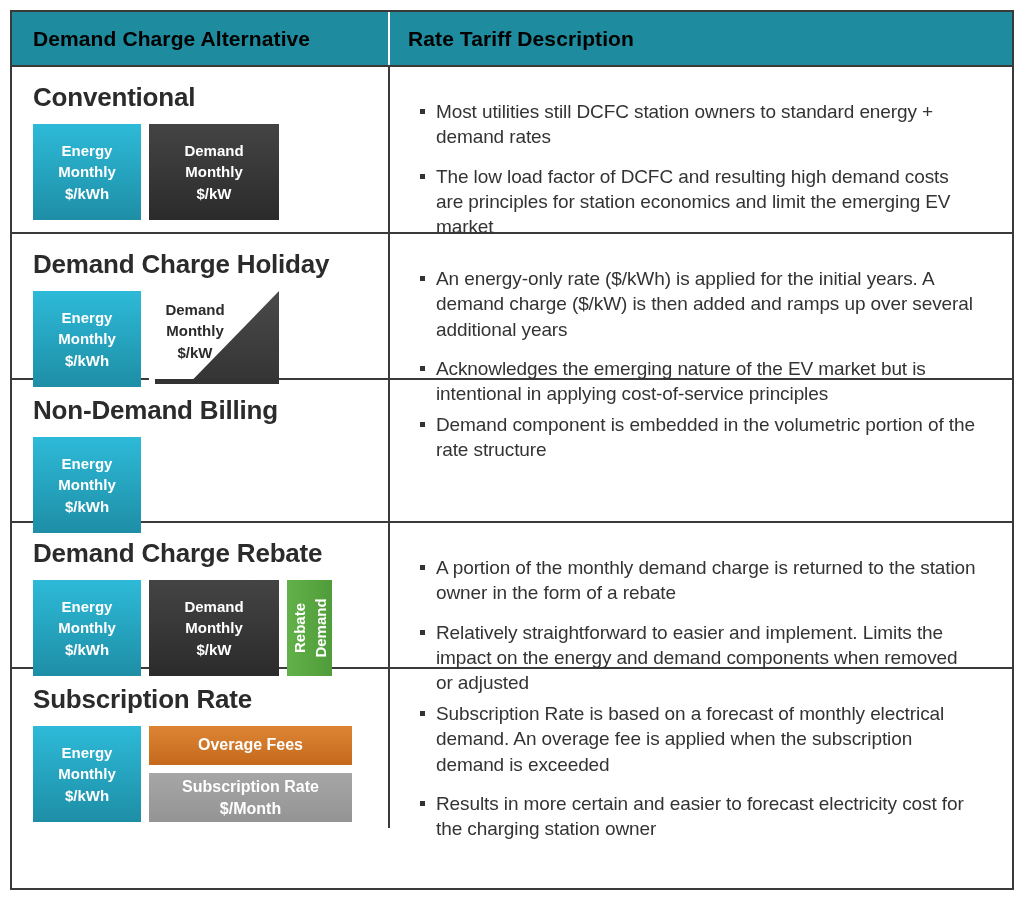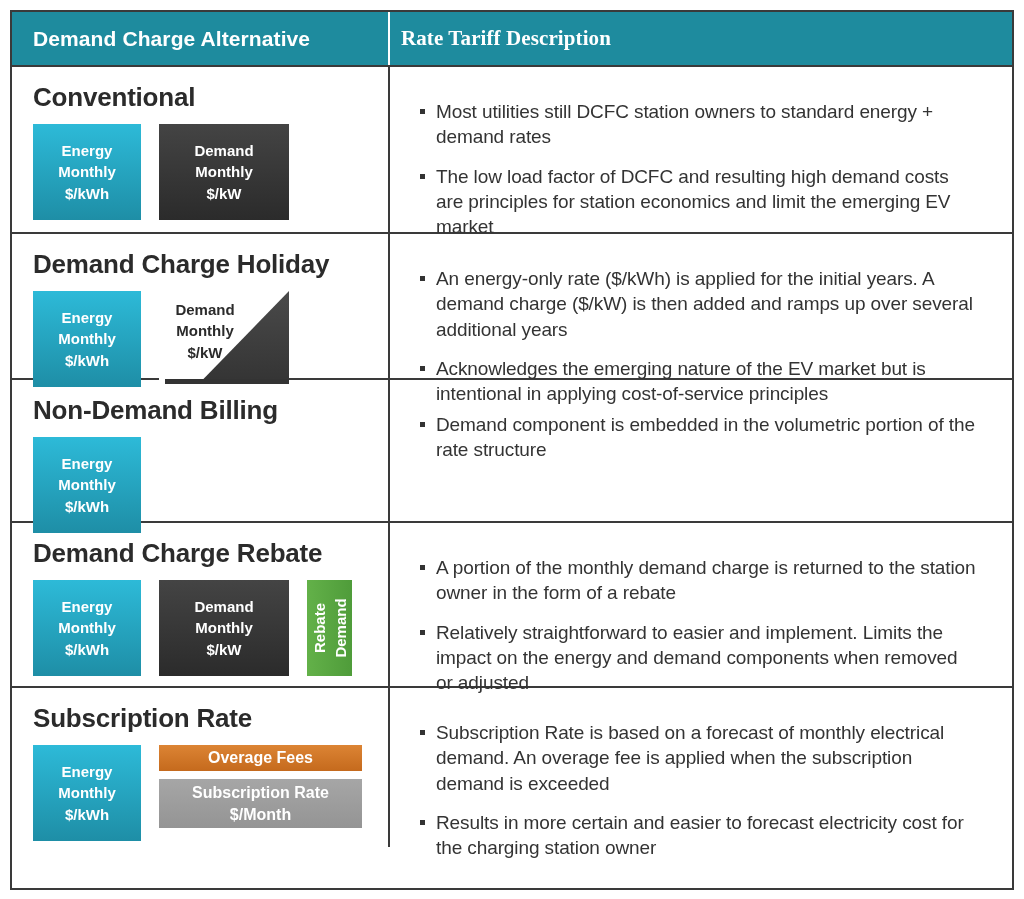--- a/index.html
+++ b/index.html
@@ -28,34 +28,33 @@
   
   .thead {
     display: flex;
     height: 53px;
     background: #1e8b9e;
   }
   .th {
     display: flex;
     align-items: center;
     box-sizing: border-box;
-    color: #ffffff;
+    color: #000000;
     font-size: 21px;
     font-weight: bold;
     letter-spacing: 0.1px;
   }
   .th-alt {
     width: 378px;
     padding-left: 21px;
     border-right: 2px solid #ffffff;
   }
   .th-desc {
     flex: 1;
-    padding-left: 11px;
-    font-family: Liberation Serif, serif;
+    padding-left: 18px;
   }
 
   
   .row {
     display: flex;
     box-sizing: border-box;
     border-top: 2px solid #3a3a3a;
   }
   .row:first-of-type { border-top: none; }
 
@@ -77,21 +76,21 @@
     font-weight: bold;
     color: #2b2b2b;
     letter-spacing: -0.2px;
     margin-bottom: 11px;
   }
 
   
   .blocks {
     display: flex;
     align-items: flex-start;
-    gap: 18px;
+    gap: 8px;
   }
 
   .blk {
     box-sizing: border-box;
     display: flex;
     flex-direction: column;
     align-items: center;
     justify-content: center;
     color: #ffffff;
     font-weight: bold;
@@ -168,21 +167,21 @@
   }
 
   
   .stack {
     display: flex;
     flex-direction: column;
     gap: 8px;
   }
   .blk-overage {
     width: 203px;
-    height: 26px;
+    height: 39px;
     background: linear-gradient(180deg, #dc8434 0%, #c56a1d 100%);
     font-size: 16px;
   }
   .blk-subscription {
     width: 203px;
     height: 49px;
     background: linear-gradient(180deg, #a6a6a6 0%, #949494 100%);
     font-size: 16px;
     line-height: 1.35;
   }
@@ -290,21 +289,21 @@
         </div>
       </div>
     </div>
     <div class="cell-right">
       <ul class="bullets">
         <li>Demand component is embedded in the volumetric portion of the rate structure</li>
       </ul>
     </div>
   </div>
 
-  <div class="row" style="height:165px">
+  <div class="row" style="height:146px">
     <div class="cell-left">
       <div class="alt-title">Demand Charge Rebate</div>
       <div class="blocks">
         <div class="blk blk-energy">
           <span>Energy</span>
           <span>Monthly</span>
           <span>$/kWh</span>
         </div>
         <div class="blk blk-demand">
           <span>Demand</span>

